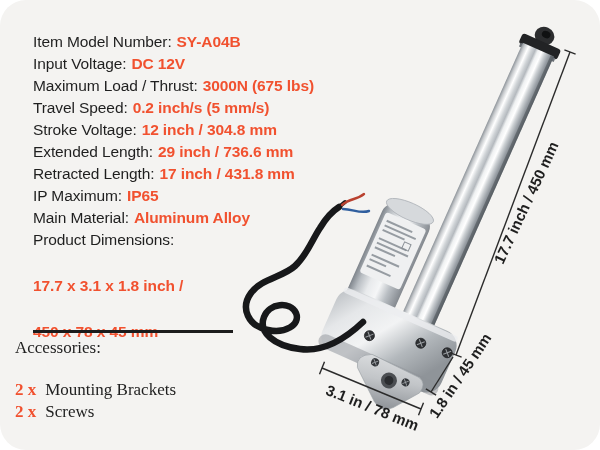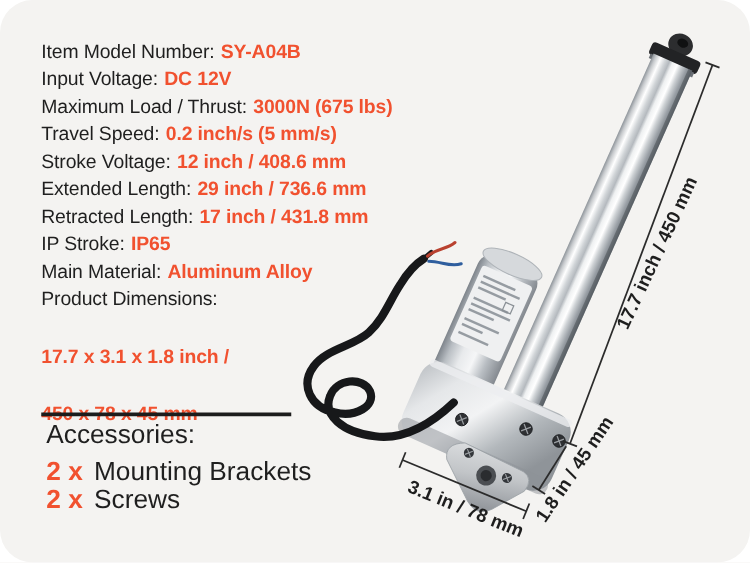--- a/index.html
+++ b/index.html
@@ -14,48 +14,48 @@
     white-space:nowrap;
   }
   .spec-row .lbl { color:#1f1f1f; }
   .spec-row .val { color:#f1512f; font-weight:bold; margin-left:5px; }
   .dims-line { color:#f1512f; font-weight:bold;margin-top:24px; }
   .divider {
     position:absolute; left:33px; top:330px; width:200px; height:2.5px;
     background:#1c1c1c;
   }
   .accessories {
-    position:absolute; left:37px; top:337px;
-    font-size:21px; line-height:22px; white-space:nowrap;
+    position:absolute; left:15px; top:337px;
+    font-size:17px; line-height:22px; white-space:nowrap;font-family:Liberation Serif, serif;
   }
-  .acc-items { margin-top:8px; }
+  .acc-items { margin-top:20px; }
   .acc-item .qty { color:#f1512f; font-weight:bold; margin-right:9px; }
   .product-svg { position:absolute; left:0; top:0; }
   .ann {
     position:absolute; font-size:15px; font-weight:bold; color:#1e1e1e;
     white-space:nowrap; text-align:center;
   }
   .ann-length { left:446px; top:194px; width:160px; transform:rotate(-65deg); }
   .ann-height { left:405px; top:367px; width:110px; transform:rotate(-56deg); }
   .ann-width  { left:310px; top:399px; width:125px; transform:rotate(22deg); }
 </style>
 </head>
 <body>
 
 <div class="canvas">
 
   <div class="specs">
     <div class="spec-row"><span class="lbl">Item Model Number:</span><span class="val">SY-A04B</span></div>
     <div class="spec-row"><span class="lbl">Input Voltage:</span><span class="val">DC 12V</span></div>
     <div class="spec-row"><span class="lbl">Maximum Load / Thrust:</span><span class="val">3000N (675 lbs)</span></div>
     <div class="spec-row"><span class="lbl">Travel Speed:</span><span class="val">0.2 inch/s (5 mm/s)</span></div>
-    <div class="spec-row"><span class="lbl">Stroke Voltage:</span><span class="val">12 inch / 408.6 mm</span></div>
+    <div class="spec-row"><span class="lbl">Stroke Voltage:</span><span class="val">12 inch / 304.8 mm</span></div>
     <div class="spec-row"><span class="lbl">Extended Length:</span><span class="val">29 inch / 736.6 mm</span></div>
     <div class="spec-row"><span class="lbl">Retracted Length:</span><span class="val">17 inch / 431.8 mm</span></div>
-    <div class="spec-row"><span class="lbl">IP Stroke:</span><span class="val">IP65</span></div>
+    <div class="spec-row"><span class="lbl">IP Maximum:</span><span class="val">IP65</span></div>
     <div class="spec-row"><span class="lbl">Main Material:</span><span class="val">Aluminum Alloy</span></div>
     <div class="spec-row"><span class="lbl">Product Dimensions:</span><span class="val"></span></div>
     <div class="dims-line">17.7 x 3.1 x 1.8 inch /</div>
     <div class="dims-line">450 x 78 x 45 mm</div>
   </div>
 
   <div class="divider"></div>
 
   <div class="accessories">
     <div class="acc-title">Accessories:</div>

